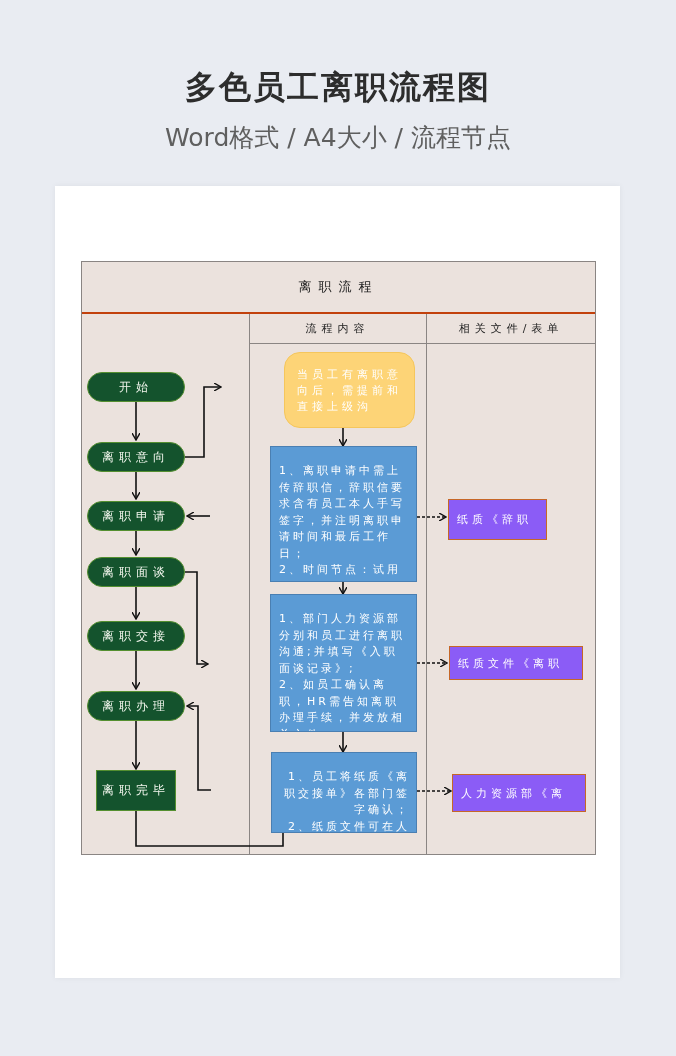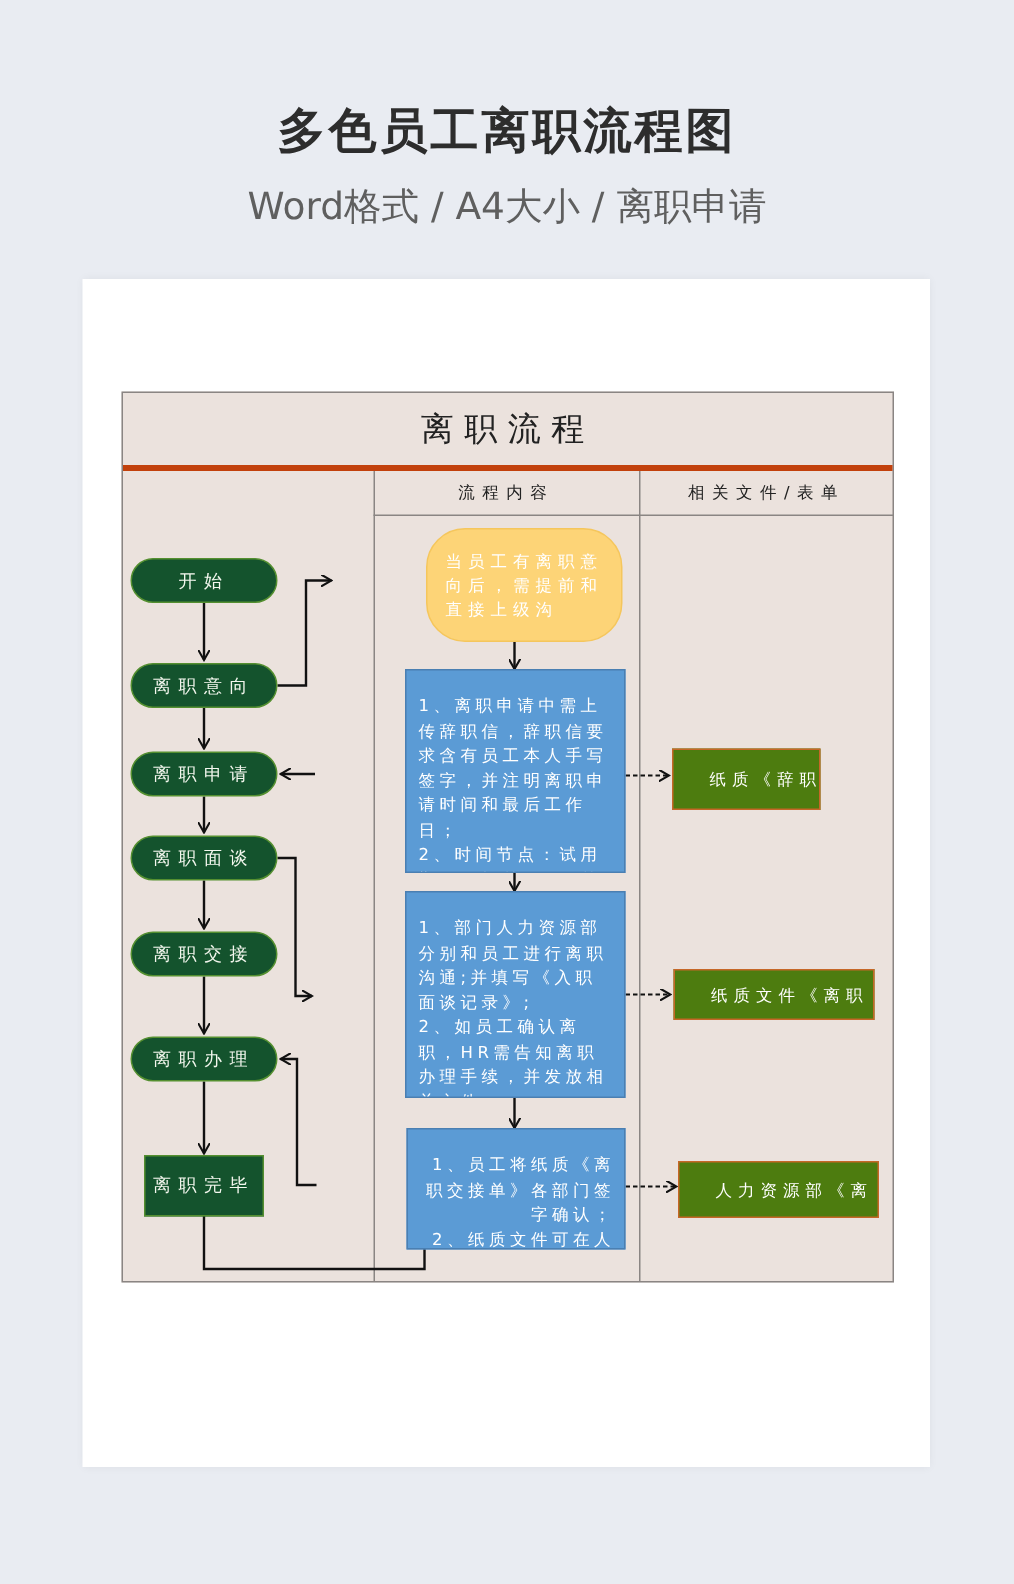--- a/index.html
+++ b/index.html
@@ -20,59 +20,59 @@
     position:absolute; left:55px; top:186px; width:565px; height:792px;
     background:#ffffff; box-shadow:0 0 6px rgba(0,0,0,0.06);
   }
   .table {
     position:absolute; left:81px; top:261px; width:515px; height:594px;
     background:#ebe2dd; border:1px solid #8a8583;
     box-sizing:border-box;
   }
   .t-title {
     position:absolute; left:0; top:0; width:100%; height:52px;
-    border-bottom:4px solid #c2410c; box-sizing:border-box;
+    border-bottom:2px solid #c2410c; box-sizing:border-box;
     display:flex; align-items:center; justify-content:center;
-    font-size:22px; letter-spacing:7px; color:#222;
+    font-size:13px; letter-spacing:7px; color:#222;
   }
   .col-head {
     position:absolute; top:52px; height:30px; border-bottom:1px solid #8a8583;
     box-sizing:border-box; display:flex; align-items:center; justify-content:center;
     font-size:11px; letter-spacing:5px; color:#222;
   }
   .vline { position:absolute; top:52px; bottom:0; width:1px; background:#8a8583; }
   .node {
     position:absolute; background:#14532d; border:1px solid #548f30; box-sizing:border-box;
     color:#f3f7ee; font-size:12px; letter-spacing:5px;
     display:flex; align-items:center; justify-content:center;
   }
   .pill { border-radius:16px; }
   .yellow {
     position:absolute; left:284px; top:352px; width:131px; height:76px;
-    background:#fdd477; border:1px solid #f5c65c; border-radius:26px; box-sizing:border-box;
+    background:#fdd477; border:1px solid #f5c65c; border-radius:16px; box-sizing:border-box;
     color:#fff; font-size:11px; letter-spacing:4px; line-height:16px;
     padding:14px 10px 0 12px; overflow:hidden;
   }
   .blue {
     position:absolute; background:#5b9bd5; border:1px solid #4a7fb2; box-sizing:border-box;
     color:#fff; font-size:11px; letter-spacing:3px; line-height:16.5px;
     padding:16px 6px 0 8px; overflow:hidden; white-space:pre-wrap;
   }
   .orange {
-    position:absolute; background:#4d7c0f; border:1px solid #c66727; box-sizing:border-box;
+    position:absolute; background:#8b5cf6; border:1px solid #c66727; box-sizing:border-box;
     color:#fff; font-size:11px; letter-spacing:4px;
-    display:flex; align-items:center; padding-left:24px; overflow:hidden; white-space:nowrap;
+    display:flex; align-items:center; padding-left:8px; overflow:hidden; white-space:nowrap;
   }
   svg.lines { position:absolute; left:0; top:0; }
 </style>
 </head>
 <body>
 
 <div class="title">多色员工离职流程图</div>
-<div class="subtitle">Word格式 / A4大小 / 离职申请</div>
+<div class="subtitle">Word格式 / A4大小 / 流程节点</div>
 
 <div class="paper"></div>
 
 <div class="table">
   <div class="t-title">离职流程</div>
   <div class="col-head" style="left:344px;width:170px;">相关文件/表单</div>
   <div class="col-head" style="left:167px;width:177px;">流程内容</div>
   <div class="vline" style="left:167px;"></div>
   <div class="vline" style="left:344px;"></div>
 </div>

